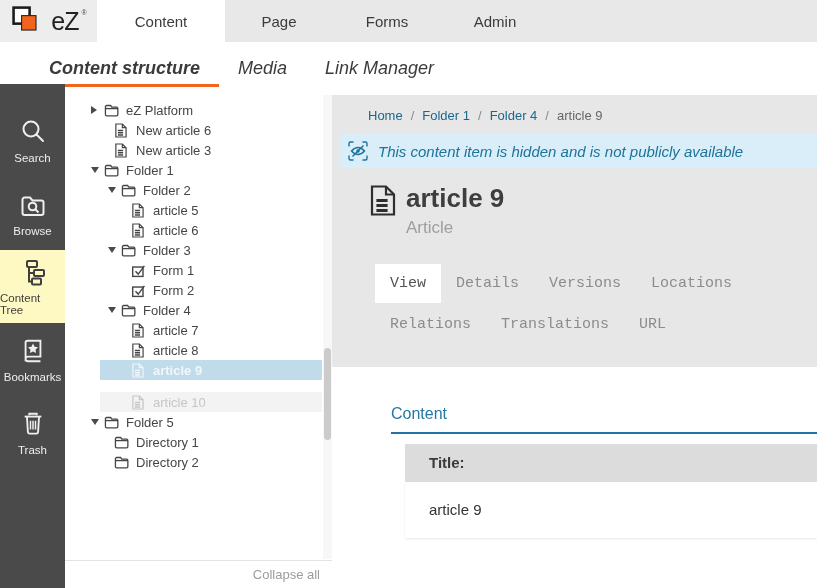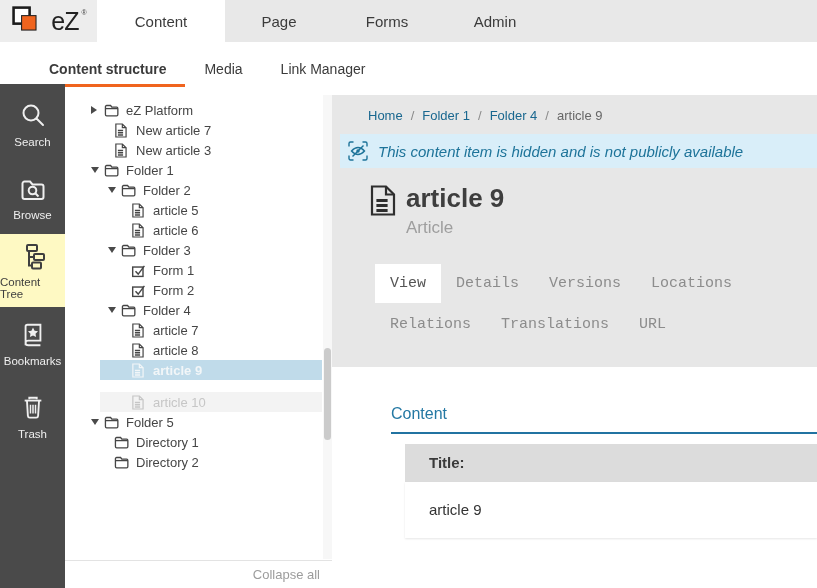--- a/index.html
+++ b/index.html
@@ -14,29 +14,29 @@
   .topbar { height:42px; background:#e8e8e8; display:flex; flex-shrink:0; }
   .logo-block { width:97px; background:#ededed; display:flex; align-items:center; justify-content:center; gap:4px; position:relative; }
   .logo-text { font-size:25px; font-weight:500; color:#222; letter-spacing:-1px; }
   .logo-reg { font-size:7px; color:#444; position:relative; top:-9px; left:-1px; }
   .top-tabs { display:flex; flex:1; }
   .top-tab { width:108px; display:flex; align-items:center; justify-content:center; font-size:15px; color:#3b3b3b; cursor:pointer; }
   .top-tab.active { width:128px; background:#fff; }
 
   
   .subnav { height:53px; background:#fff; display:flex; padding-left:30px; flex-shrink:0; }
-  .subnav-item { display:flex; align-items:center; padding:0 19px; font-size:14px; color:#3b3b3b; position:relative; cursor:pointer; }
+  .subnav-item { display:flex; align-items:center; padding:0 19px; font-size:18px; color:#3b3b3b; position:relative; cursor:pointer;font-style:italic; }
   .subnav-item.active { font-weight:bold; }
   .subnav-item.active::after { content:""; position:absolute; left:0; right:0; bottom:8px; height:3px; background:#f0641e; }
 
   
   .body { flex:1; display:flex; position:relative; padding-left:65px; }
 
   
-  .sidebar { position:absolute; left:0; top:-11px; bottom:0; width:65px; background:#4a4a4a; z-index:3; padding-top:4px; }
+  .sidebar { position:absolute; left:0; top:-11px; bottom:0; width:65px; background:#4a4a4a; z-index:3; padding-top:20px; }
   .sb-item { height:73px; display:flex; flex-direction:column; align-items:center; justify-content:center; gap:5px; color:#efefef; cursor:pointer; }
   .sb-item.active { background:#fef9c3; color:#3f3f3f; }
   .sb-item .sb-icon { height:30px; display:flex; align-items:center; }
   .sb-item .sb-label { font-size:11.5px; }
 
   
   .tree-panel { width:267px; background:#fff; position:relative; flex-shrink:0; }
   .tree { padding-top:5px; }
   .tree-row { height:20px; display:flex; align-items:center; position:relative; font-size:13px; color:#454545; cursor:pointer; }
   .tree-row > * { position:relative; z-index:1; }
@@ -196,21 +196,21 @@
             <span class="caret-slot narrow"></span>
             <span class="tree-ico">
               <svg width="13" height="15" viewBox="0 0 14 16">
                 <g fill="none" stroke="currentColor" stroke-width="1.3">
                   <path d="M2,1 h7 l4,4 V15 H2 z"></path>
                   <path d="M9,1 V5 h4"></path>
                   <path d="M4.2,8 h5.6 M4.2,10.4 h5.6 M4.2,12.8 h5.6" stroke-width="1.5"></path>
                 </g>
               </svg>
             </span>
-            <span class="tree-label">New article 7</span>
+            <span class="tree-label">New article 6</span>
           </div>
           <div class="tree-row" style="padding-left: 43px;">
             <span class="caret-slot narrow"></span>
             <span class="tree-ico">
               <svg width="13" height="15" viewBox="0 0 14 16">
                 <g fill="none" stroke="currentColor" stroke-width="1.3">
                   <path d="M2,1 h7 l4,4 V15 H2 z"></path>
                   <path d="M9,1 V5 h4"></path>
                   <path d="M4.2,8 h5.6 M4.2,10.4 h5.6 M4.2,12.8 h5.6" stroke-width="1.5"></path>
                 </g>

